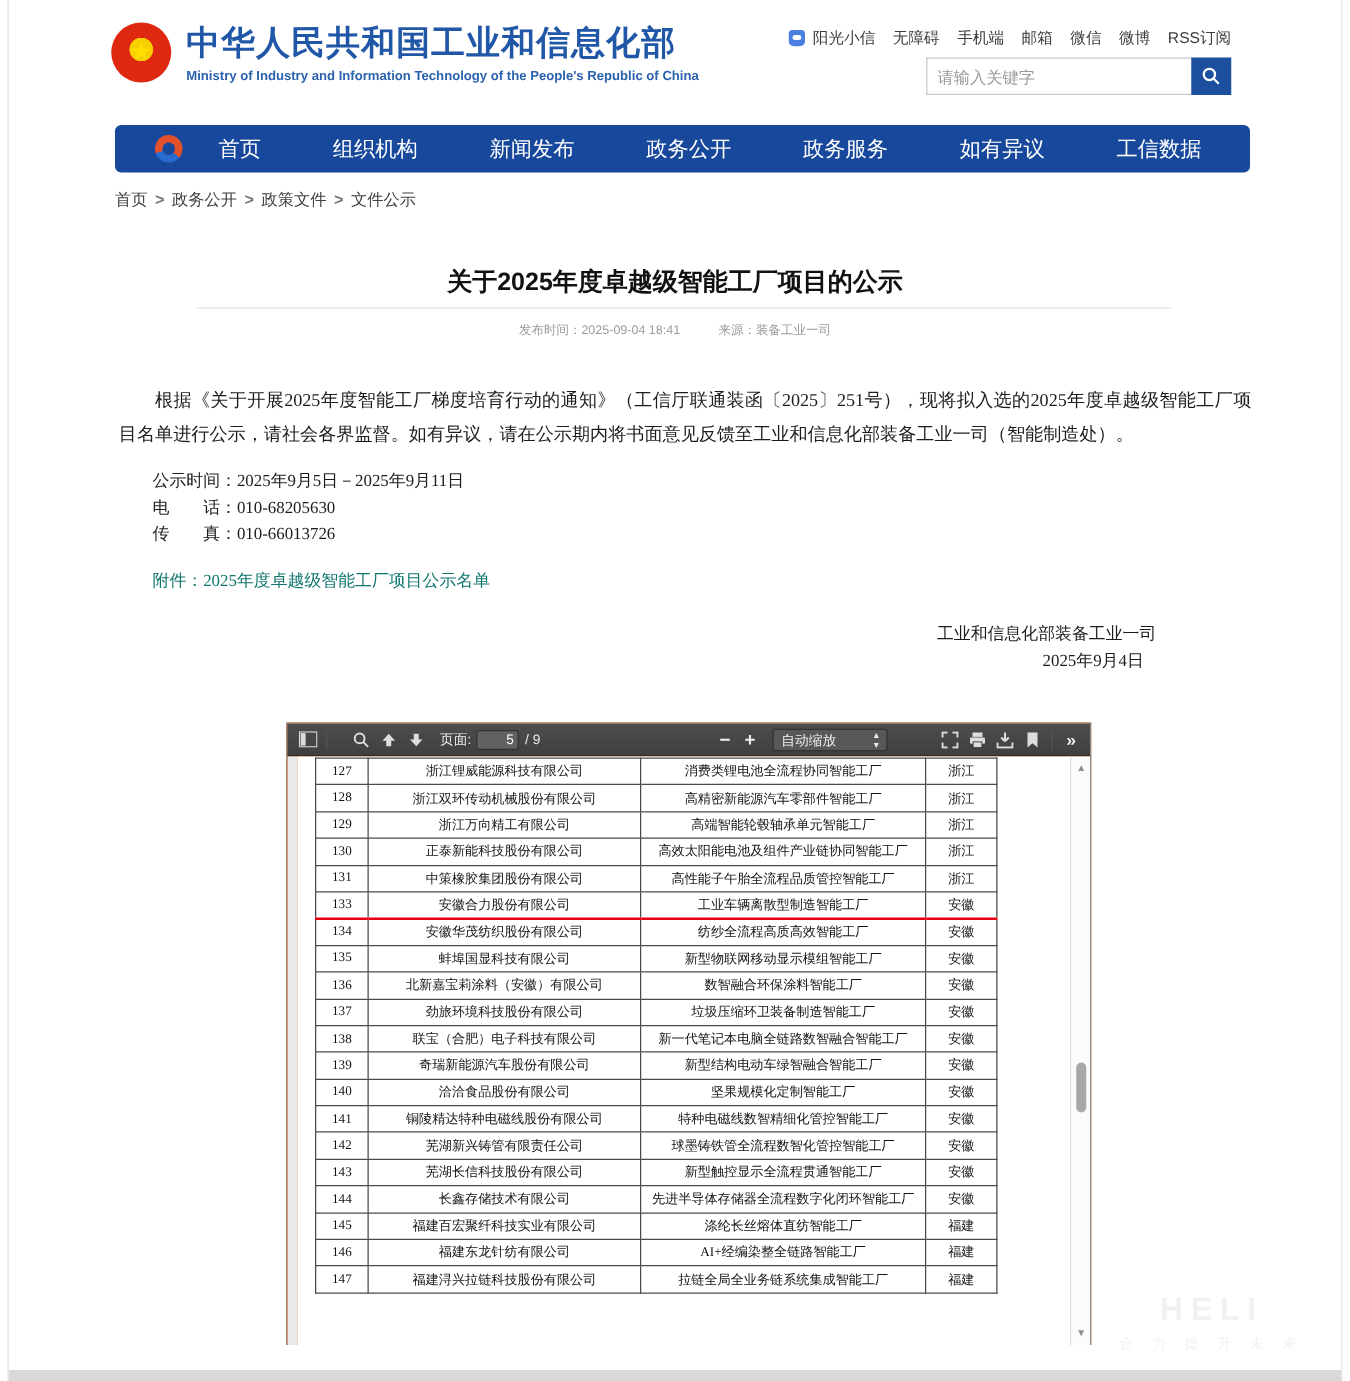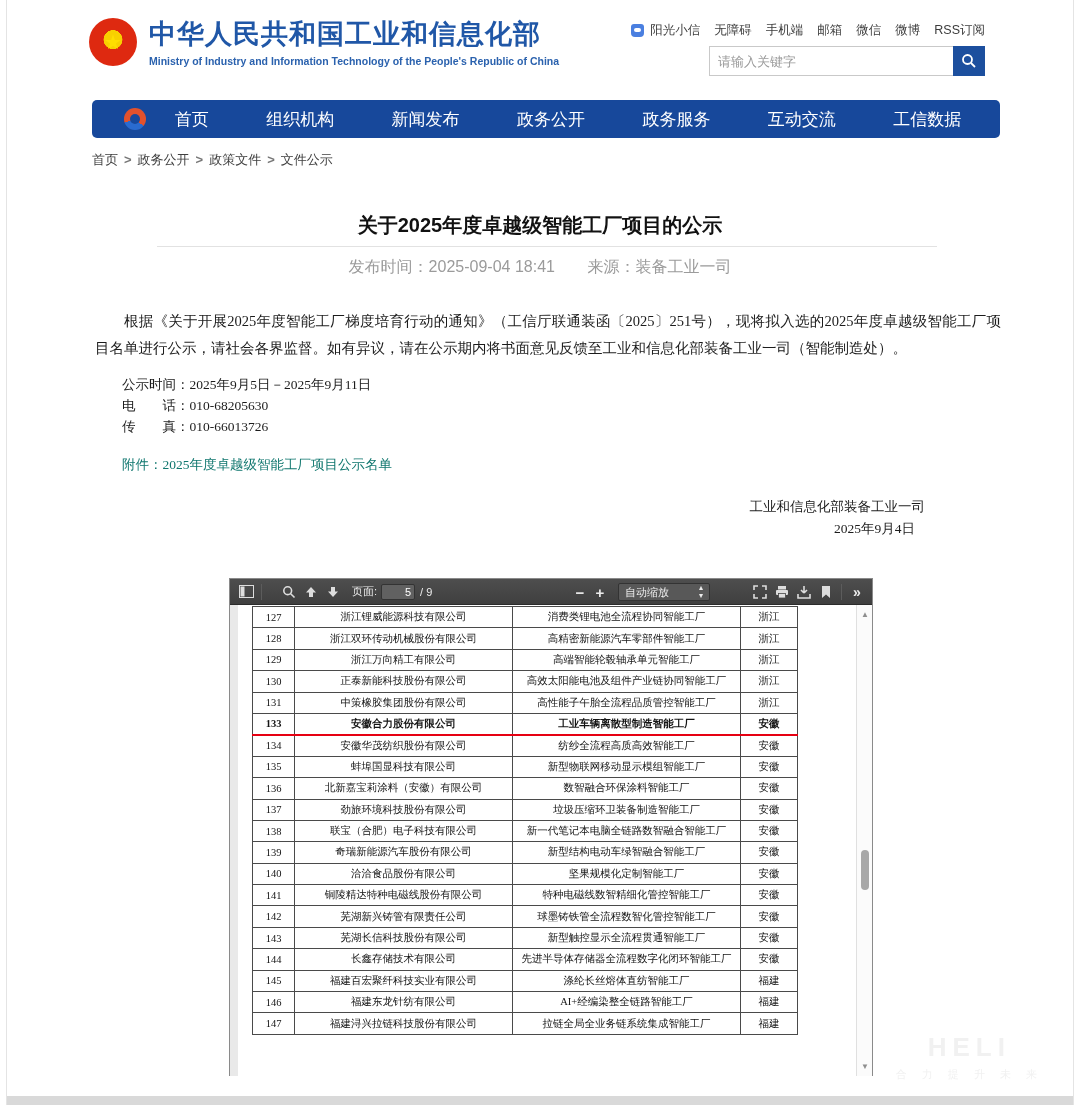--- a/index.html
+++ b/index.html
@@ -18,21 +18,21 @@
   .site-title { color:#2057a7; font-size:27px; font-weight:bold; letter-spacing:1px; }
   .site-subtitle { color:#2b62ae; font-size:10.5px; font-weight:bold; margin-top:3px; }
 
   .top-links { position:absolute; top:22px; right:88px; display:flex; align-items:center; gap:14px;
                font-size:12.5px; color:#3c3c3c; }
   .top-link { cursor:pointer; }
   .bot-icon { width:13px; height:13px; background:#4a7fe0; border-radius:3px 3px 4px 4px; position:relative; margin-right:-8px; }
   .bot-icon:after { content:""; position:absolute; left:3px; top:4px; width:7px; height:4px; background:#fff; border-radius:2px; }
 
   .search-box { position:absolute; top:46px; right:88px; display:flex; }
-  .search-input { width:244px; height:30px; border:1px solid #c9c9c9; border-right:none; padding:0 8px;
+  .search-input { width:212px; height:30px; border:1px solid #c9c9c9; border-right:none; padding:0 8px;
                   font-size:13px; color:#333; outline:none; }
   .search-input::placeholder { color:#9a9a9a; }
   .search-btn { width:32px; height:30px; background:#1c4f9e; border:none; cursor:pointer;
                 display:flex; align-items:center; justify-content:center; }
 
   
   .nav { position:absolute; left:85px; top:100px; width:908px; height:38px; background:#17489b;
          border-radius:5px; display:flex; align-items:center; }
   .nav-logo { width:22px; height:22px; border-radius:50%; margin-left:32px; flex:0 0 auto;
               background:conic-gradient(#e2512c 0 130deg, #2a6bd0 130deg 250deg, #e2512c 250deg 360deg);
@@ -43,21 +43,21 @@
 
   
   .breadcrumb { position:absolute; left:85px; top:151px; font-size:13px; color:#404040; }
   .crumb { cursor:pointer; }
   .crumb-sep { margin:0 6px; color:#777; font-weight:bold; }
 
   
   .art-title { position:absolute; left:0; right:0; top:212px; text-align:center;
                font-size:20px; font-weight:bold; color:#111; }
   .art-rule { position:absolute; left:150px; width:780px; top:246px; border:none; border-top:1px solid #e2e2e2; }
-  .art-meta { position:absolute; left:0; right:0; top:257px; text-align:center; font-size:16px; color:#9b9b9b; }
+  .art-meta { position:absolute; left:0; right:0; top:257px; text-align:center; font-size:10px; color:#9b9b9b; }
   .art-meta span { margin:0 14px; }
   .art-para { position:absolute; left:88px; width:906px; top:308px;
               font-family:"Liberation Serif", serif; font-size:14.5px; line-height:27px;
               color:#1c1c1c; text-indent:2em; text-align:justify; }
   .info-lines { position:absolute; left:88px; top:374px; font-family:"Liberation Serif", serif;
                 font-size:13.5px; line-height:21px; color:#1c1c1c; }
   .info-line { padding-left:2em; white-space:pre; }
   .attachment { position:absolute; left:88px; top:456px; font-family:"Liberation Serif", serif;
                 font-size:13.5px; color:#0f766e; padding-left:2em; }
   .sign { position:absolute; right:148px; top:498px; font-family:Liberation Mono, monospace; font-size:13.5px; color:#1c1c1c; }
@@ -91,21 +91,21 @@
   .sb-arrow { position:absolute; left:0; width:16px; text-align:center; font-size:8px; color:#8f8f8f; cursor:pointer; }
   .sb-up { top:5px; } .sb-down { bottom:5px; }
   .sb-thumb { position:absolute; left:4px; top:245px; width:8px; height:40px; background:#a8a8a8;
               border-radius:4px; cursor:grab; }
 
   table.doc { border-collapse:collapse; margin:1px 0 0 14px; table-layout:fixed; width:545px;
               font-family:"Liberation Serif", serif; font-size:10.5px; color:#141414; }
   table.doc td { border:1px solid #4a4a4a; text-align:center; height:21.4px; padding:0 3px;
                  overflow:hidden; white-space:nowrap; }
   td.c-num { width:42px; } td.c-com { width:218px; } td.c-pro { width:228px; } td.c-prov { width:57px; }
-  tr.hl td { border-bottom:2.5px solid #e60012;font-weight:bold; }
+  tr.hl td { border-bottom:2.5px solid #e60012; }
 
   
   .watermark { position:absolute; right:30px; top:1032px; text-align:center; color:#f1f1f1; user-select:none; }
   .wm1 { font-size:26px; font-weight:bold; letter-spacing:6px; }
   .wm2 { font-size:11px; letter-spacing:6px; margin-top:4px; }
   .site-footer { position:absolute; left:0; right:0; bottom:0; height:9px; background:#d9d9d9; }
 </style>
 </head>
 <body>
 
@@ -144,21 +144,21 @@
   </div>
 
   <nav class="nav">
     <span class="nav-logo"></span>
     <ul class="nav-items" id="nav-items">
         <li class="nav-item">首页</li>
         <li class="nav-item">组织机构</li>
         <li class="nav-item">新闻发布</li>
         <li class="nav-item">政务公开</li>
         <li class="nav-item">政务服务</li>
-        <li class="nav-item">互动交流</li>
+        <li class="nav-item">如有异议</li>
         <li class="nav-item">工信数据</li>
       </ul>
   </nav>
 
   <div class="breadcrumb" id="breadcrumb"><span class="crumb">首页</span><span class="crumb-sep">&gt;</span><span class="crumb">政务公开</span><span class="crumb-sep">&gt;</span><span class="crumb">政策文件</span><span class="crumb-sep">&gt;</span><span class="crumb">文件公示</span></div>
 
   <h1 class="art-title">关于2025年度卓越级智能工厂项目的公示</h1>
   <hr class="art-rule">
   <div class="art-meta">
     <span>发布时间：2025-09-04 18:41</span>

